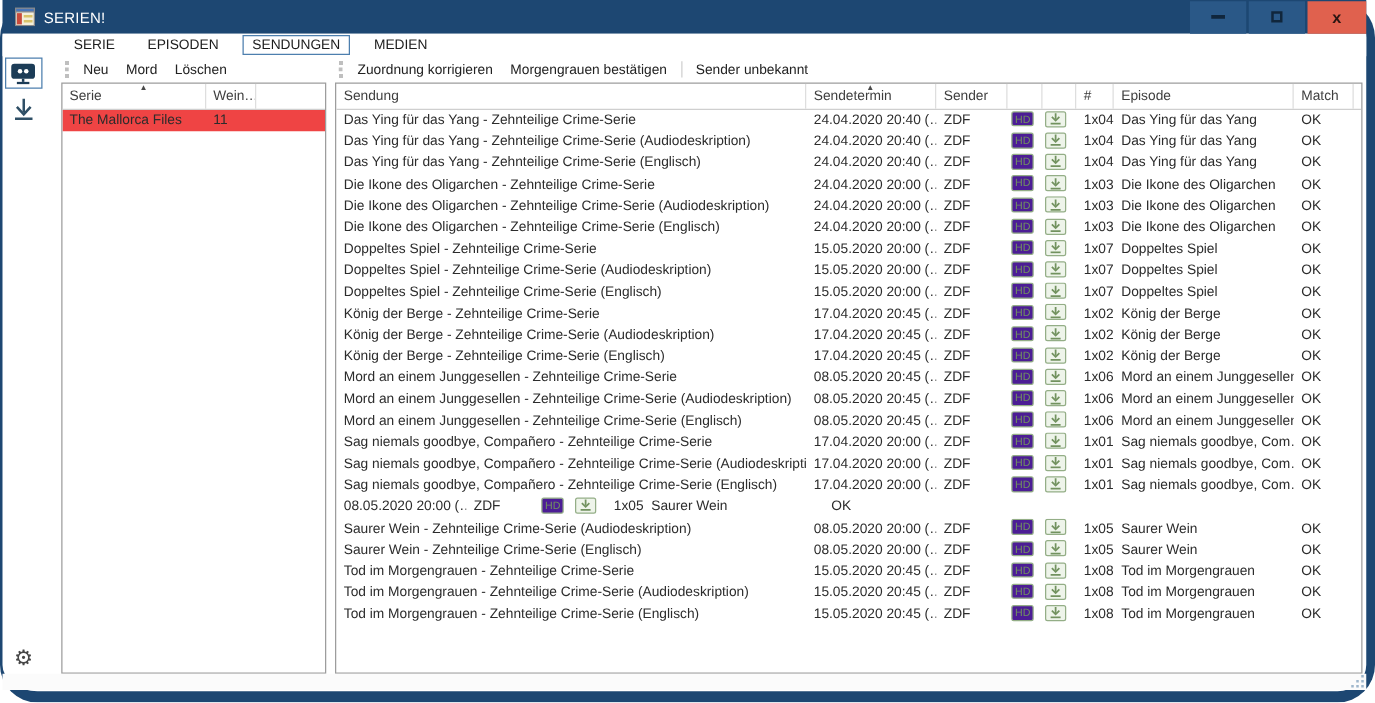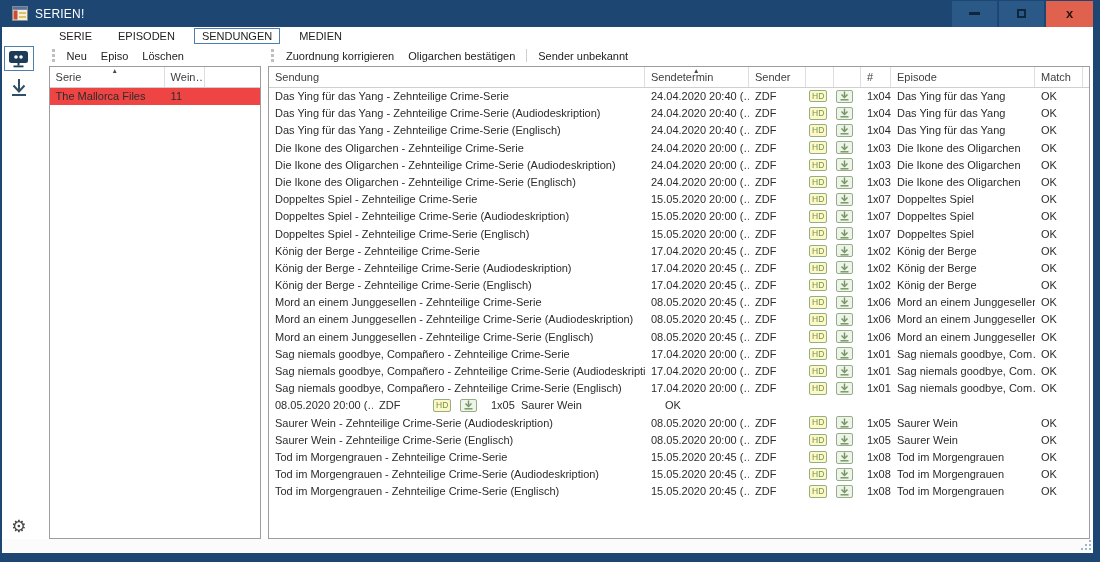--- a/index.html
+++ b/index.html
@@ -1,20 +1,20 @@
 <!DOCTYPE html>
 <html><head>
 <meta charset="utf-8">
 <style>
   * { margin:0; padding:0; box-sizing:border-box; }
   html,body { width:1100px; height:562px; overflow:hidden; background:#fff;
               font-family:"Liberation Sans", sans-serif; }
   .window { width:1100px; height:562px; position:relative;
             border-left:2px solid #1d4772; border-right:7px solid #1d4772;
-            border-bottom:9px solid #1d4772; background:#fff; }
+            border-bottom:9px solid #1d4772; background:#fff;border-radius:30px; }
 
   
   .titlebar { height:27px; background:#1d4772; display:flex; align-items:center;
               padding-left:10px; color:#fff; }
   .app-icon { width:16px; height:15px; margin-right:7px; flex:0 0 auto; }
   .title-text { font-size:12px; letter-spacing:.2px; }
   .win-controls { margin-left:auto; display:flex; height:26px; }
   .win-btn { width:45px; height:26px; display:flex; align-items:center; justify-content:center;
              background:#2a5887; cursor:pointer; margin-left:2px; }
   .win-btn.close { background:#e0614e; width:47px; }
@@ -57,21 +57,21 @@
   
   .lc-serie { width:115px; } .lc-epi { width:40px; } .lc-fill { flex:1; }
   .lrow-sel { background:#ef4444; }
 
   
   .rc-send { width:376px; } .rc-date { width:104px; } .rc-sender { width:57px; }
   .rc-hd { width:28px; padding-left:3px; } .rc-dl { width:27px; padding-left:2px; }
   .rc-nr { width:30px; } .rc-epi { width:144px; } .rc-match { width:48px; } .rc-fill { flex:1; border-right:none; }
 
   .hd-badge { display:inline-block; font-size:8.5px; color:#72925f; border:1px solid #94ae87;
-              background:#fef9c3; border-radius:2px; padding:1px 2px; line-height:1;
+              background:#4c1d95; border-radius:2px; padding:1px 2px; line-height:1;
               vertical-align:middle; margin-top:-2px; }
   .dl-badge { display:inline-flex; width:17px; height:13px; border:1px solid #94ae87; background:#eef4ea;
               border-radius:2px; align-items:center; justify-content:center; vertical-align:middle; margin-top:-2px; cursor:pointer; }
 
   
   .statusbar { height:13px; background:#fbfbfb; position:relative; }
   .resize-grip { position:absolute; right:2px; bottom:2px; width:9px; height:9px; cursor:nwse-resize; }
   .resize-grip i { position:absolute; width:2px; height:2px; background:#9eb6cc; }
 </style>
 </head>
@@ -127,21 +127,21 @@
           <line x1="2" y1="17" x2="16" y2="17" stroke="#2f4f66" stroke-width="2"></line>
         </svg>
       </div>
       <div class="gear"><span>⚙</span></div>
     </div>
 
     <div class="panel panel-left">
       <div class="ptoolbar">
         <span class="grip"></span>
         <span class="tbtn">Neu</span>
-        <span class="tbtn">Episo</span>
+        <span class="tbtn">Mord</span>
         <span class="tbtn">Löschen</span>
       </div>
       <div class="grid">
         <div class="ghead">
           <div class="hcell lc-serie">
             <span>Serie</span>
             <span class="sortglyph" style="left:62px">▲</span>
           </div>
           <div class="hcell lc-epi">Wein…</div>
           <div class="hcell lc-fill" style="border-right:none"></div>
@@ -152,21 +152,21 @@
         </div>
       </div>
     </div>
 
     <div class="splitter"></div>
 
     <div class="panel panel-right">
       <div class="ptoolbar">
         <span class="grip"></span>
         <span class="tbtn">Zuordnung korrigieren</span>
-        <span class="tbtn">Oligarchen bestätigen</span>
+        <span class="tbtn">Morgengrauen bestätigen</span>
         <span class="tsep"></span>
         <span class="tbtn">Sender unbekannt</span>
       </div>
       <div class="grid">
         <div class="ghead">
           <div class="hcell rc-send">Sendung</div>
           <div class="hcell rc-date">
             <span>Sendetermin</span>
             <span class="sortglyph" style="left:48px">▲</span>
           </div>

